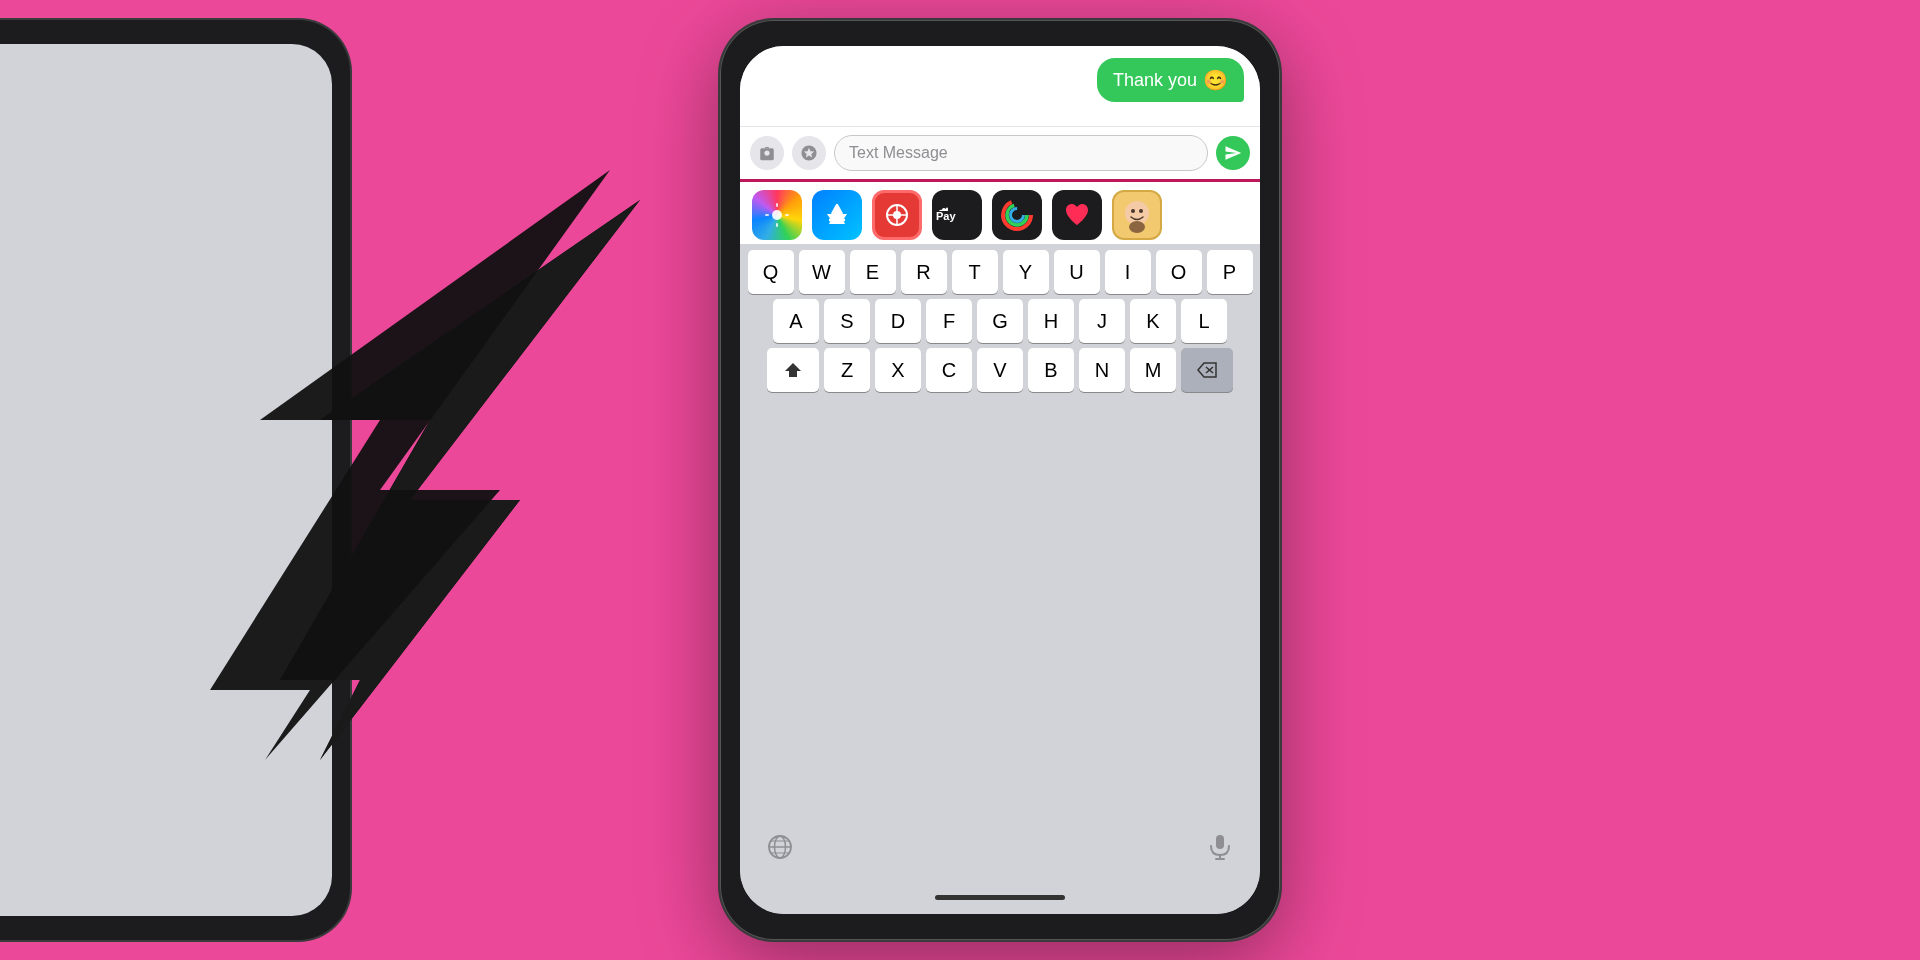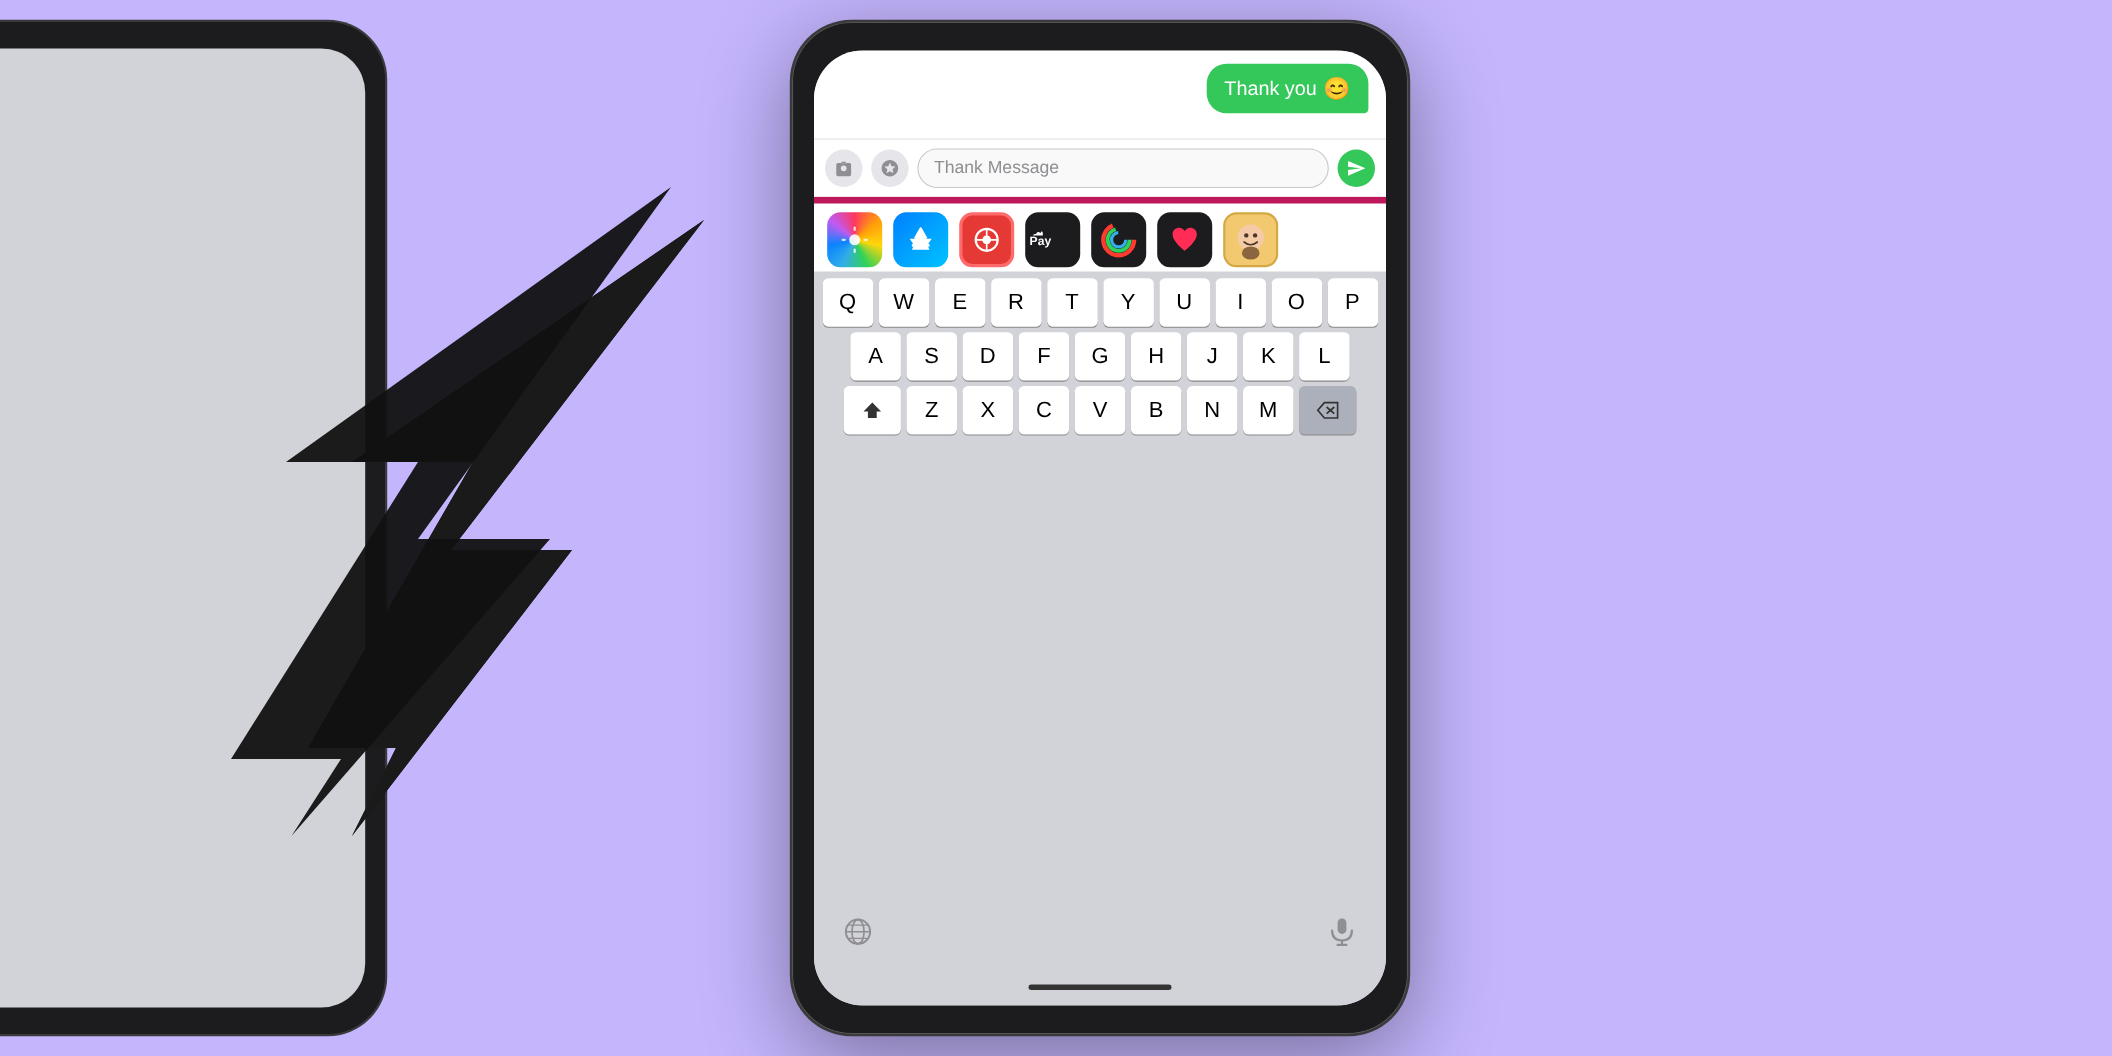--- a/index.html
+++ b/index.html
@@ -12,21 +12,21 @@
       justify-content: center;
       font-family: -apple-system, BlinkMacSystemFont, 'SF Pro', 'Helvetica Neue', sans-serif;
       overflow: hidden;
       position: relative;
     }
 
     .scene {
       position: relative;
       width: 1920px;
       height: 960px;
-      background: #c4b5fd;
+      background: #ec4899;
       display: flex;
       align-items: center;
       justify-content: center;
     }
 
     
     .arrow-annotation {
       position: absolute;
       left: 120px;
       top: 200px;
@@ -148,21 +148,21 @@
       fill: white;
     }
 
     
     .app-icons-row {
       background: #ffffff;
       padding: 8px 12px 4px;
       display: flex;
       gap: 10px;
       align-items: center;
-      border-top: 6px solid #be185d;
+      border-top: 3px solid #be185d;
     }
 
     .app-icon {
       width: 50px;
       height: 50px;
       border-radius: 12px;
       display: flex;
       align-items: center;
       justify-content: center;
       cursor: pointer;
@@ -329,21 +329,21 @@
           <svg viewBox="0 0 24 24">
             <path d="M12 15.5A3.5 3.5 0 0 1 8.5 12 3.5 3.5 0 0 1 12 8.5a3.5 3.5 0 0 1 3.5 3.5 3.5 3.5 0 0 1-3.5 3.5m7-10H5a2 2 0 0 0-2 2v12a2 2 0 0 0 2 2h14a2 2 0 0 0 2-2V7.5a2 2 0 0 0-2-2M8.5 6l1.5-2h4l1.5 2z"></path>
           </svg>
         </div>
         <div class="input-icon-btn">
           <svg viewBox="0 0 24 24">
             <path d="M11.99 2C6.47 2 2 6.48 2 12s4.47 10 9.99 10C17.52 22 22 17.52 22 12S17.52 2 11.99 2zm4.24 16L12 15.45 7.77 18l1.12-4.81-3.73-3.23 4.92-.42L12 5l1.92 4.53 4.92.42-3.73 3.23L16.23 18z"></path>
           </svg>
         </div>
         <div class="text-input-field">
-          <span style="color:#8e8e93;font-size:16px;">Thank Message</span>
+          <span style="color:#8e8e93;font-size:16px;">Text Message</span>
         </div>
         <div class="send-btn">
           <svg viewBox="0 0 24 24">
             <path d="M2 21l21-9L2 3v7l15 2-15 2z"></path>
           </svg>
         </div>
       </div>
 
       <div class="app-icons-row">
 

